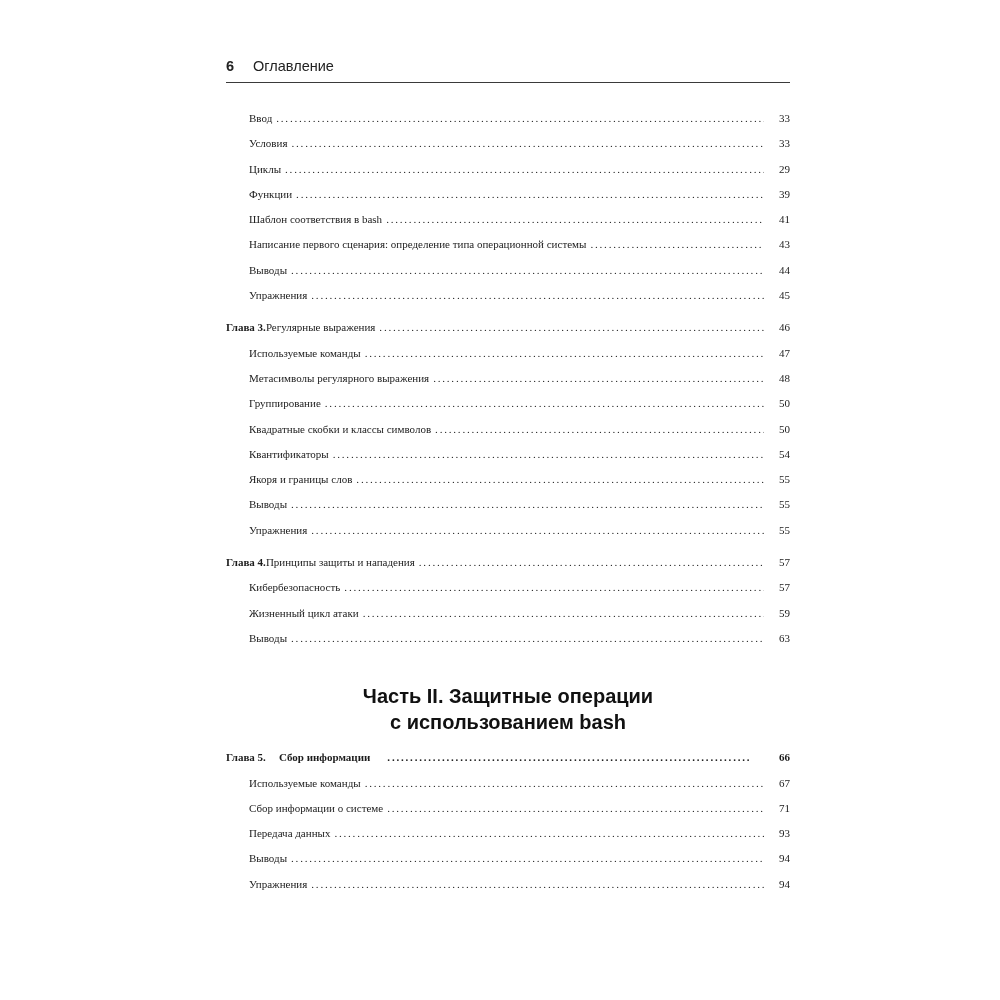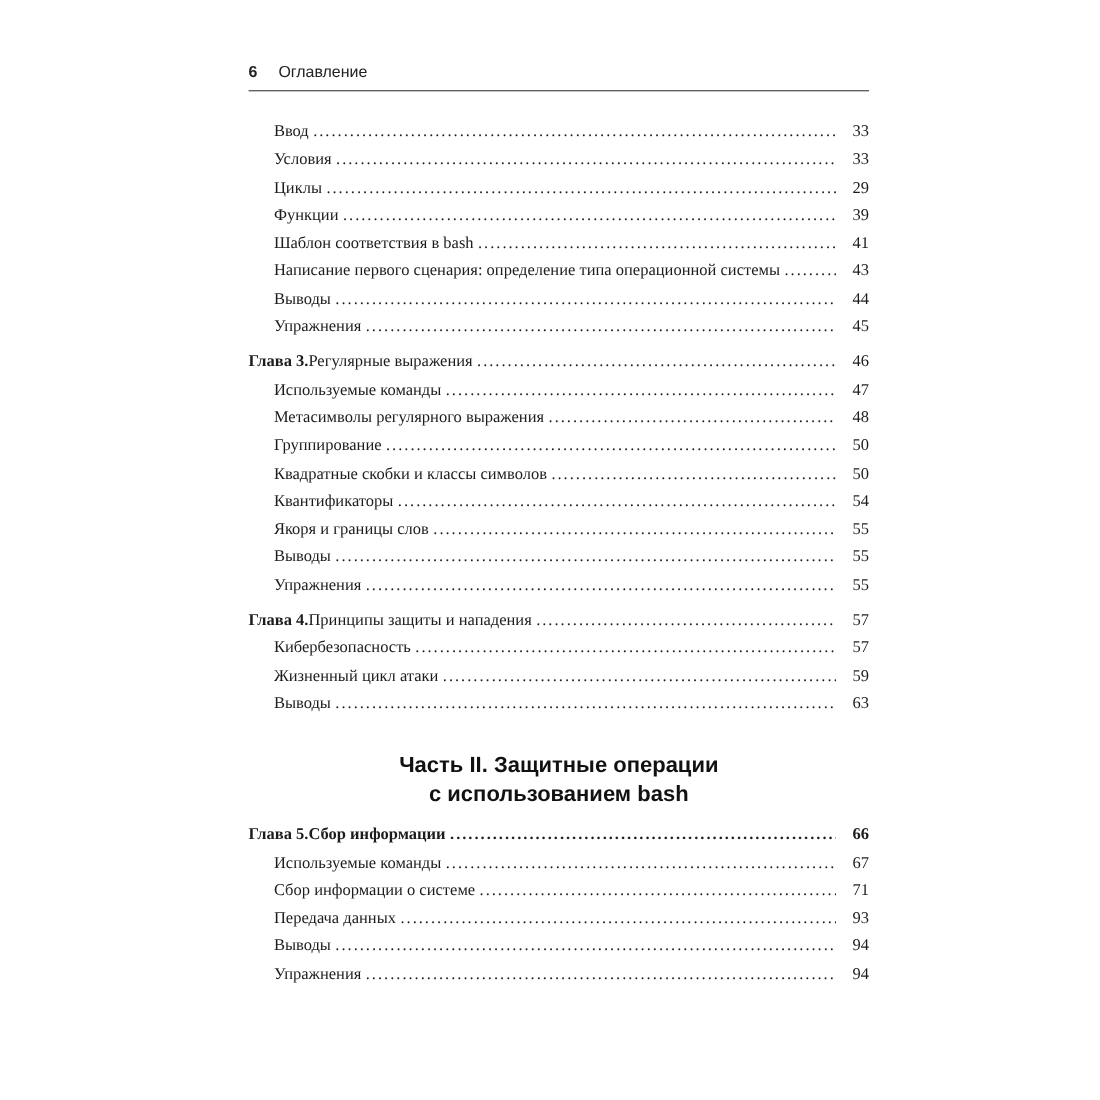--- a/index.html
+++ b/index.html
@@ -29,26 +29,26 @@
     border-bottom: 1.3px solid #3a3a3a;
   }
   .page-header .num { font-weight: bold; }
   .toc-area { margin-top: 29px; }
   .group { margin-bottom: 7px; }
   .row {
     display: flex;
     align-items: baseline;
     height: 25.3px;
     font-family: "Liberation Serif", serif;
-    font-size: 15px;
+    font-size: 11px;
     white-space: nowrap;
   }
   .row.sub { padding-left: 23px; }
   .row .prefix { font-weight: bold; margin-right: 0; }
-  .row.chapter-bold { font-weight: bold; }
+  .row.chapter-bold { font-weight: bold; gap: 13px; }
   .leader {
     flex: 1;
     overflow: hidden;
     margin: 0 2px 0 4px;
     min-width: 10px;
   }
   .leader::after {
     content: "........................................................................................................................................................................................................";
     letter-spacing: 1.8px;
   }

